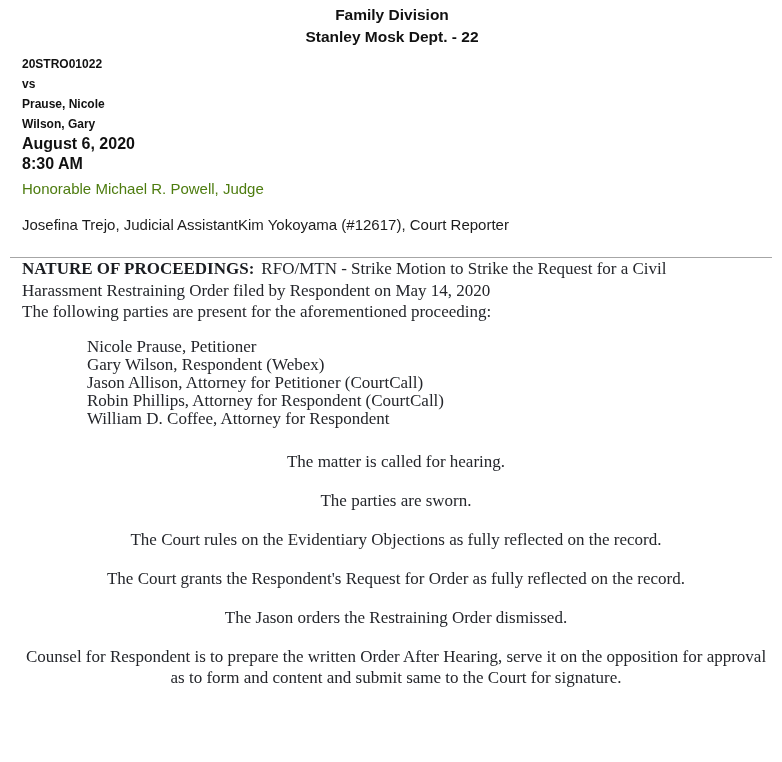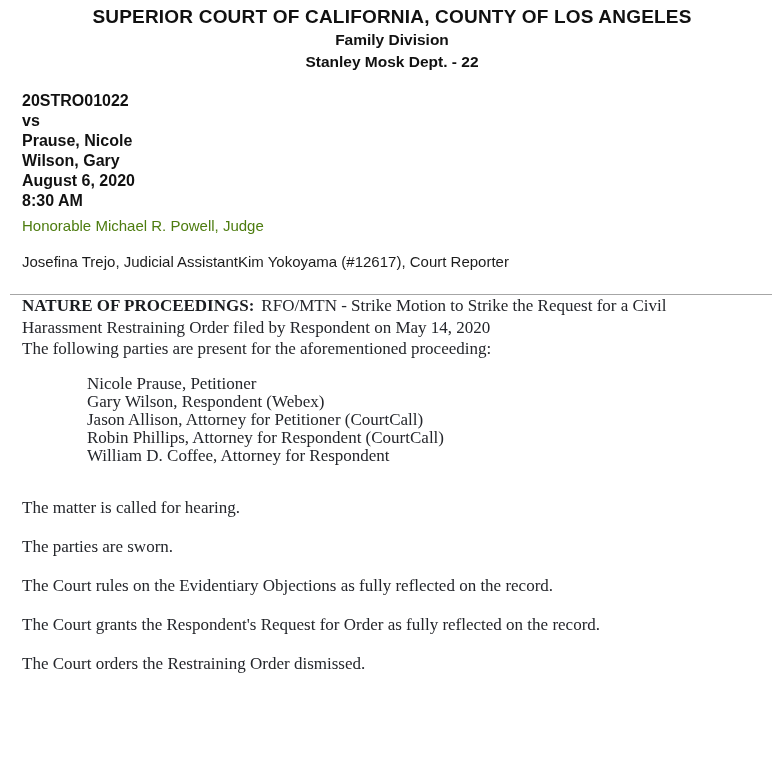--- a/index.html
+++ b/index.html
@@ -23,23 +23,23 @@
     background: #ffffff;
   }
 
   
   .doc-header { text-align: center; font-weight: bold; }
   .court-title { font-size: 19px; line-height: 25px; letter-spacing: 0.2px; }
   .court-sub   { font-size: 15.5px; line-height: 22px; }
 
   
   .case-block {
-    margin-top: 18px;
+    margin-top: 6px;
     font-weight: bold;
-    font-size: 16px;
+    font-size: 12px;
     line-height: 20px;
   }
 
   
   .date-block {
     font-weight: bold;
     font-size: 16px;
     line-height: 20px;
   }
 
@@ -88,34 +88,33 @@
   }
   .parties-intro {
     margin-top: 20px;
     line-height: 21.5px;
   }
   .party-list {
     margin-top: 15px;
     margin-left: 65px;
     line-height: 18px;
   }
-  .minutes { margin-top: 32px; }
+  .minutes { margin-top: 23px; text-align: center; }
   .minutes p {
     line-height: 21px;
     margin: 0 0 18px 0;
     width: 748px;
   }
 </style>
 </head>
 <body>
 
 <div class="page">
 
   <header class="doc-header">
-    <div class="court-title">SUPERIOR COURT OF CALIFORNIA, COUNTY OF LOS ANGELES</div>
     <div class="court-sub">Family Division</div>
     <div class="court-sub">Stanley Mosk Dept. - 22</div>
   </header>
 
   <section class="case-block">
     <div>20STRO01022</div>
     <div>vs</div>
     <div>Prause, Nicole</div>
     <div>Wilson, Gary</div>
   </section>
@@ -146,18 +145,19 @@
       <div class="party">Jason Allison, Attorney for Petitioner (CourtCall)</div>
       <div class="party">Robin Phillips, Attorney for Respondent (CourtCall)</div>
       <div class="party">William D. Coffee, Attorney for Respondent</div>
     </div>
 
     <div class="minutes">
       <p>The matter is called for hearing.</p>
       <p>The parties are sworn.</p>
       <p>The Court rules on the Evidentiary Objections as fully reflected on the record.</p>
       <p>The Court grants the Respondent's Request for Order as fully reflected on the record.</p>
-      <p>The Court orders the Restraining Order dismissed.</p>
+      <p>The Jason orders the Restraining Order dismissed.</p>
+      <p>Counsel for Respondent is to prepare the written Order After Hearing, serve it on the opposition for approval as to form and content and submit same to the Court for signature.</p>
     </div>
 
   </section>
 
 </div>
 
 </body></html>

